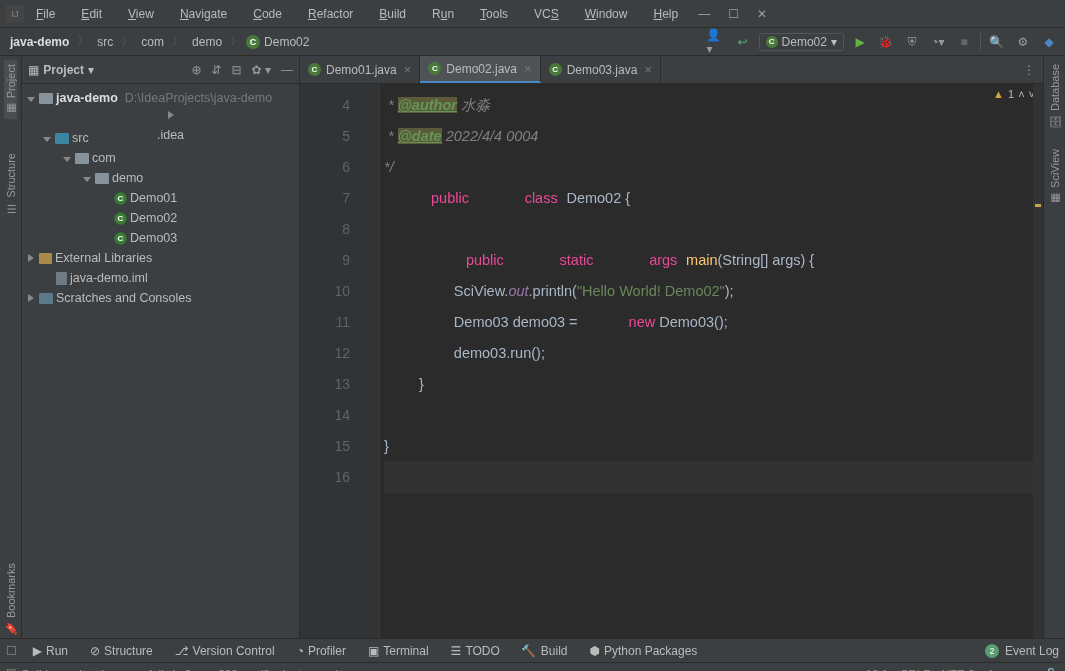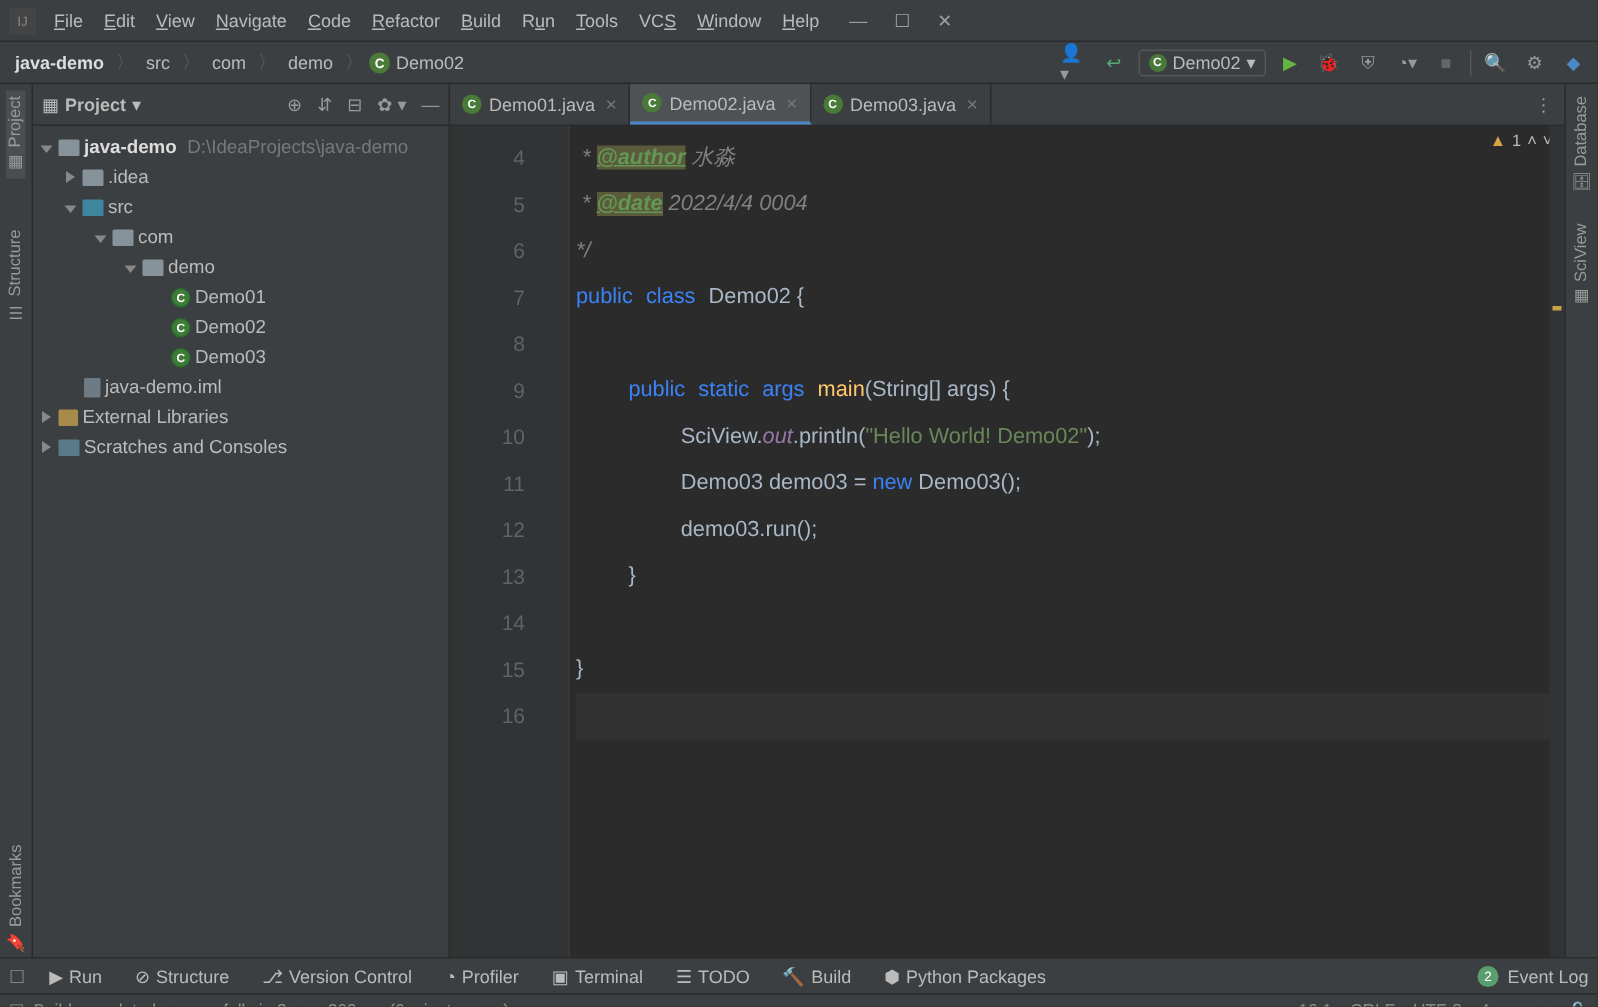--- a/index.html
+++ b/index.html
@@ -1,20 +1,20 @@
 <!DOCTYPE html>
 <html><head>
 <meta charset="utf-8">
 <style>
 * { margin:0; padding:0; box-sizing:border-box; font-family:"Segoe UI",Arial,sans-serif; }
 body { width:1065px; height:671px; background:#3c3f41; color:#bbb; overflow:hidden; font-size:12px; }
 
 .titlebar { height:28px; background:#3c3f41; display:flex; align-items:center; border-bottom:1px solid #2b2b2b; }
 .titlebar .logo { width:18px; height:18px; background:#444; margin:0 6px; display:flex; align-items:center; justify-content:center; font-size:9px; color:#888; }
-.menus { display:flex; gap:2px;text-align:right; }
+.menus { display:flex; gap:14px;text-align:right; }
 .menus span { padding:4px 6px; cursor:default; }
 .menus span u { text-decoration:underline; }
 .title-text { flex:1; text-align:center; color:#8a8a8a; font-size:12px; }
 .win-controls { display:flex; gap:18px; padding:0 14px; color:#9e9e9e; }
 
 .navbar { height:28px; background:#3c3f41; display:flex; align-items:center; border-bottom:1px solid #2b2b2b; }
 .crumbs { display:flex; align-items:center; padding-left:6px; gap:4px; }
 .crumb { padding:2px 4px; color:#bbb; }
 .chev { color:#666; }
 .class-crumb { display:flex; align-items:center; gap:4px; }
@@ -54,21 +54,21 @@
 .tabs { height:28px; background:#3c3f41; display:flex; align-items:stretch; border-bottom:1px solid #2b2b2b; }
 .tab { display:flex; align-items:center; padding:0 8px; gap:5px; color:#bbb; border-right:1px solid #2b2b2b; font-size:12px; }
 .tab .close { color:#777; font-size:13px; margin-left:2px; }
 .tab.active { background:#4e5254; border-bottom:2px solid #4a88c7; }
 .tab-more { margin-left:auto; padding:0 8px; display:flex; align-items:center; color:#999; }
 
 .code-wrap { flex:1; display:flex; position:relative; overflow:hidden; }
 .gutter { width:62px; text-align:right; padding:6px 12px 0 0; color:#606366; font-family:Consolas,monospace; font-size:14px; line-height:31px; user-select:none; background:#313335; }
 .fold-col { width:18px; background:#313335; border-right:1px solid #3a3a3a; position:relative; }
 .code { flex:1; padding:6px 0 0 4px; font-family:Consolas,monospace; font-size:14.5px; line-height:31px; white-space:pre; color:#a9b7c6; }
-.kw { color:#3b82f6; }
+.kw { color:#ec4899;margin-left:47px; }
 .str { color:#6a8759; }
 .cmt { color:#808080; font-style:italic; }
 .cmt-tag { color:#629755; font-style:italic; font-weight:bold; text-decoration:underline; }
 .cmt-hi { background:#5b5b3b; }
 .fn { color:#ffc66d; }
 .field { color:#9876aa; font-style:italic; }
 .cursor-line { background:#323232; display:block; }
 
 .insp { position:absolute; top:4px; right:8px; display:flex; align-items:center; gap:4px; color:#bbb; font-size:11px; }
 .warn-ico { color:#d9a343; }
@@ -171,21 +171,21 @@
         <span>—</span>
       </div>
     </div>
     <div class="tree">
       <div class="tree-row bold">
         <span class="arrow"><span class="tri tri-d"></span></span>
         <span class="folder-ico proj"></span>
         <span class="label">java-demo</span>
         <span class="path">D:\IdeaProjects\java-demo</span>
       </div>
-      <div class="tree-row" style="padding-left:20px;">
+      <div class="tree-row" style="padding-left:20px;flex-direction:column;">
         <span class="arrow"><span class="tri tri-r"></span></span>
         <span class="folder-ico"></span>
         <span class="label">.idea</span>
       </div>
       <div class="tree-row" style="padding-left:20px;">
         <span class="arrow"><span class="tri tri-d"></span></span>
         <span class="folder-ico src"></span>
         <span class="label">src</span>
       </div>
       <div class="tree-row" style="padding-left:40px;">
@@ -203,28 +203,28 @@
         <span class="label">Demo01</span>
       </div>
       <div class="tree-row" style="padding-left:92px;">
         <span class="class-ico">C</span>
         <span class="label">Demo02</span>
       </div>
       <div class="tree-row" style="padding-left:92px;">
         <span class="class-ico">C</span>
         <span class="label">Demo03</span>
       </div>
-      <div class="tree-row" style="padding-left:34px;">
-        <span class="file-ico"></span>
-        <span class="label">java-demo.iml</span>
-      </div>
       <div class="tree-row">
         <span class="arrow"><span class="tri tri-r"></span></span>
         <span class="lib-ico"></span>
         <span class="label">External Libraries</span>
+      </div>
+      <div class="tree-row" style="padding-left:34px;">
+        <span class="file-ico"></span>
+        <span class="label">java-demo.iml</span>
       </div>
       <div class="tree-row">
         <span class="arrow"><span class="tri tri-r"></span></span>
         <span class="folder-ico" style="background:#5a7a8a;"></span>
         <span class="label">Scratches and Consoles</span>
       </div>
     </div>
   </div>
 
   <div class="editor-area">

